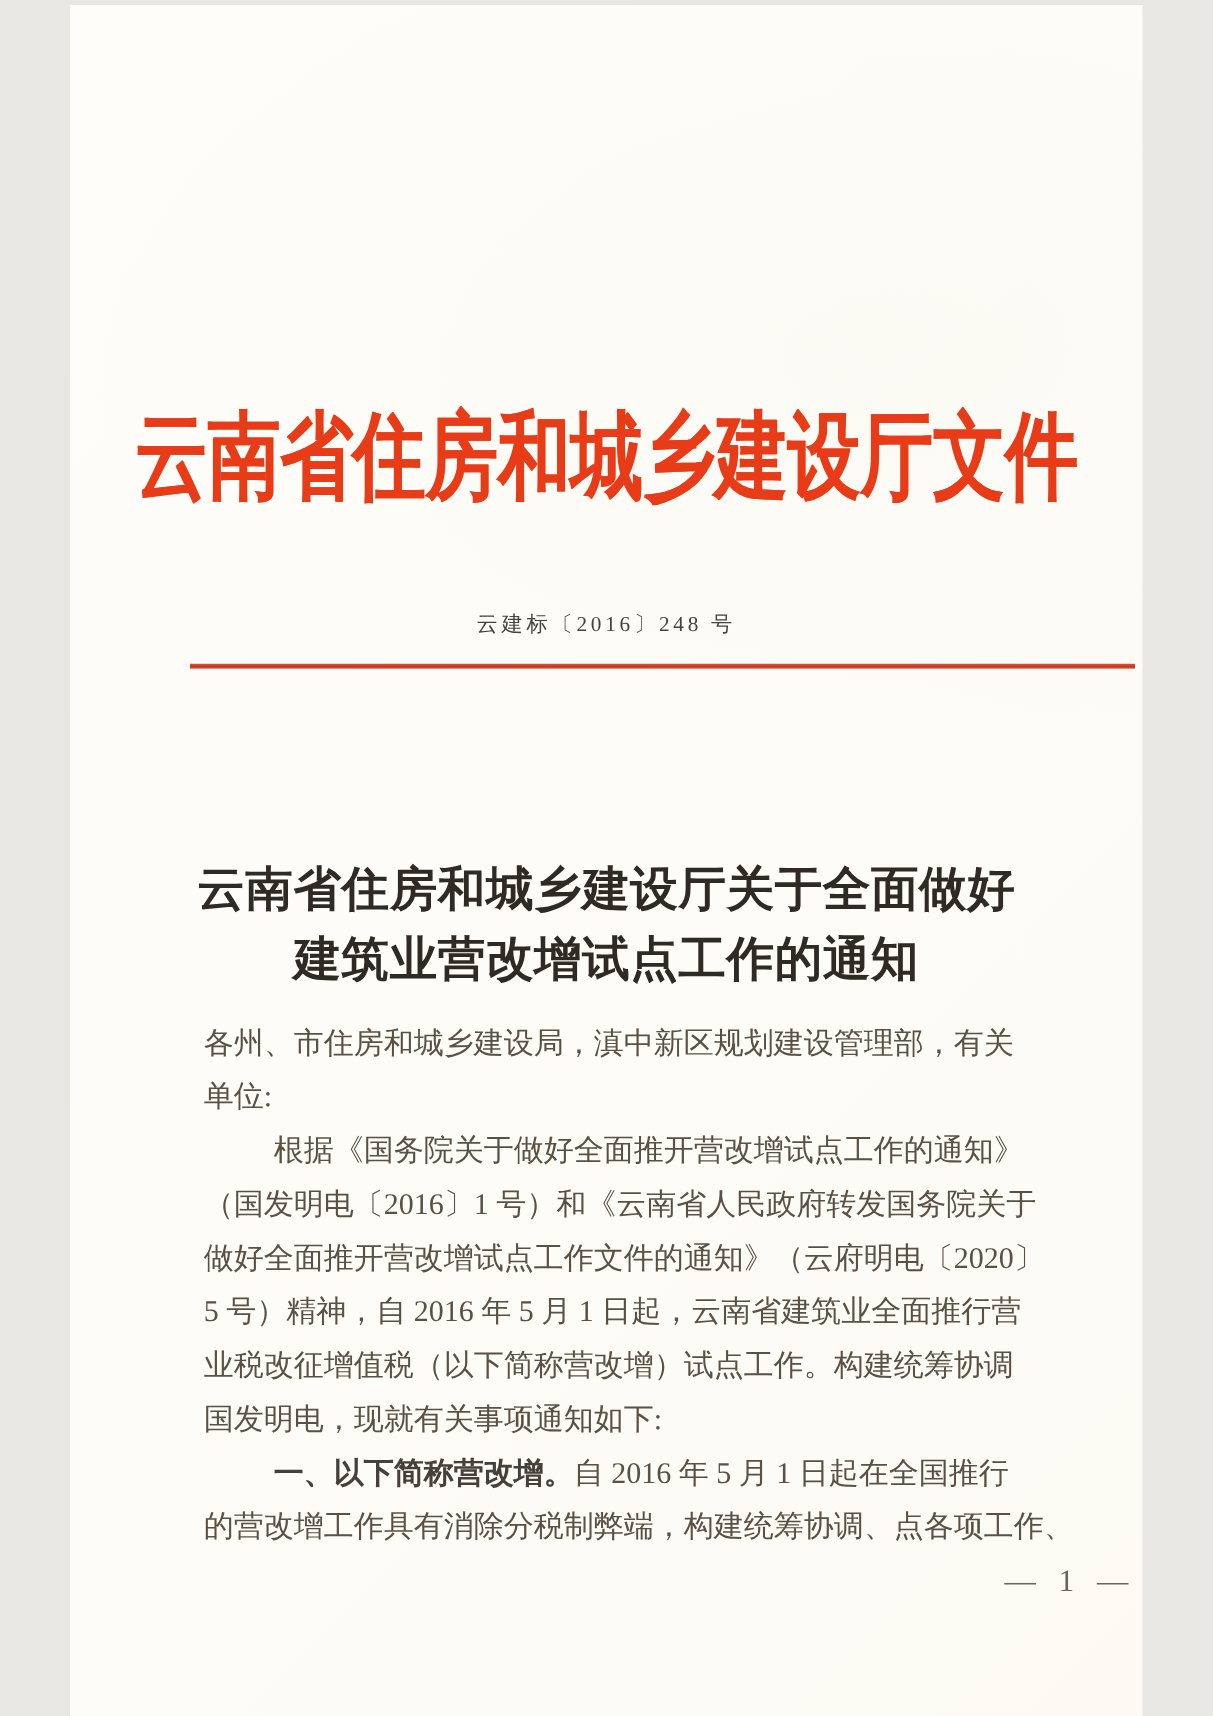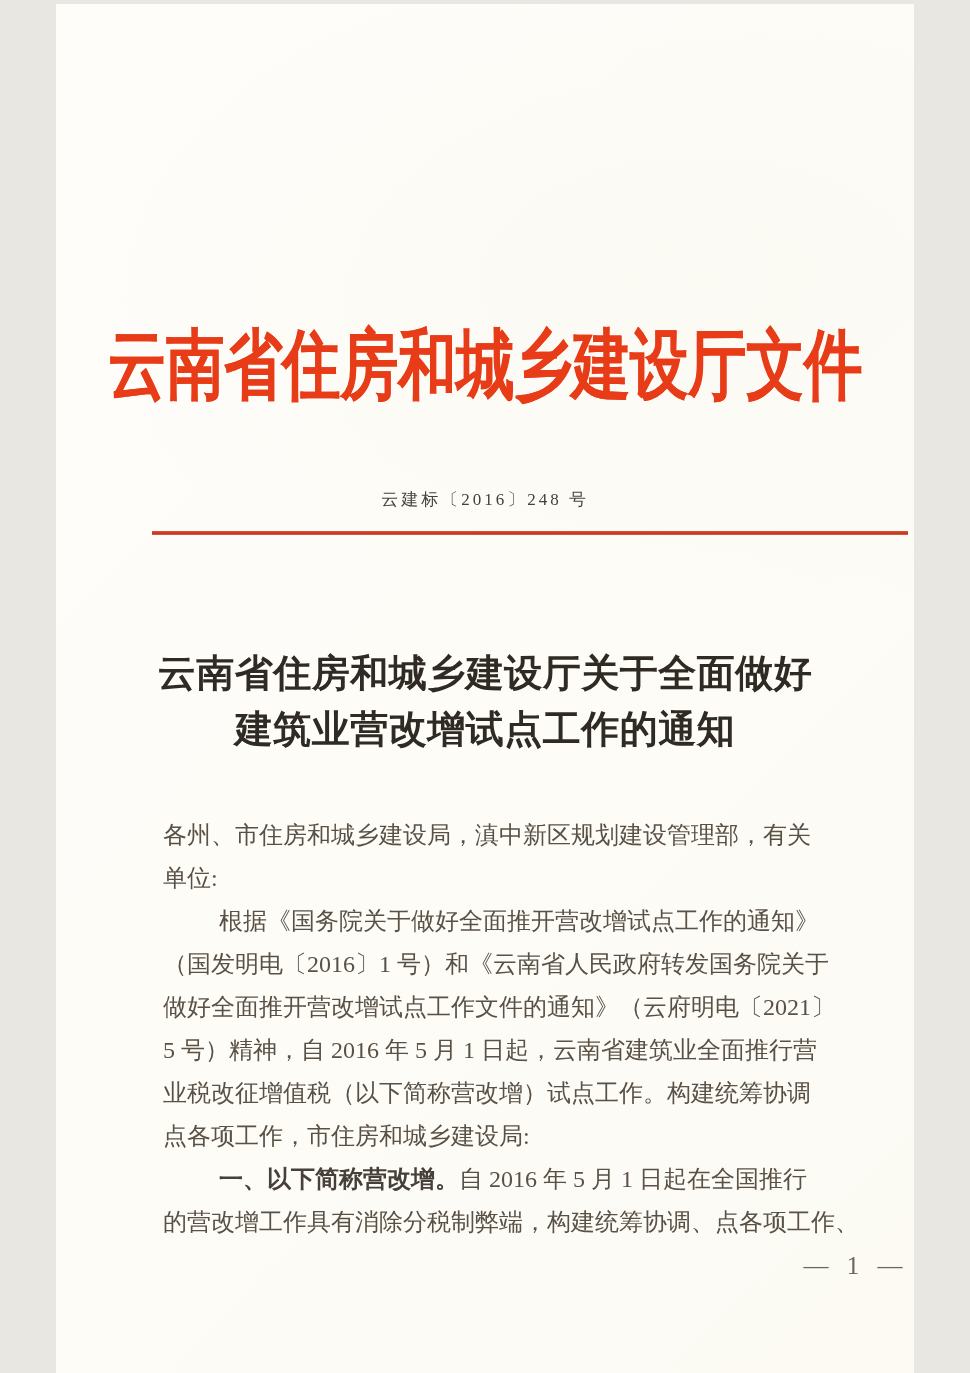--- a/index.html
+++ b/index.html
@@ -58,21 +58,21 @@
     top: 527px;
     left: 96px;
     width: 756px;
     height: 4px;
     background: linear-gradient(180deg, #e05238 0%, #c23420 60%, #d96a50 100%);
   }
 
   
   .doc-title {
     position: absolute;
-    top: 641px;
+    top: 680px;
     left: 0;
     width: 100%;
     text-align: center;
     font-size: 38px;
     font-weight: bold;
     line-height: 56px;
     color: #2f2a23;
     letter-spacing: 0.5px;
   }
 
@@ -126,24 +126,24 @@
   <div class="doc-title">
     <div>云南省住房和城乡建设厅关于全面做好</div>
     <div>建筑业营改增试点工作的通知</div>
   </div>
 
   <div class="body-text">
     <div class="body-line">各州、市住房和城乡建设局，滇中新区规划建设管理部，有关</div>
     <div class="body-line">单位:</div>
     <div class="body-line indent">根据《国务院关于做好全面推开营改增试点工作的通知》</div>
     <div class="body-line">（国发明电〔2016〕1 号）和《云南省人民政府转发国务院关于</div>
-    <div class="body-line">做好全面推开营改增试点工作文件的通知》（云府明电〔2021〕</div>
+    <div class="body-line">做好全面推开营改增试点工作文件的通知》（云府明电〔2020〕</div>
     <div class="body-line">5 号）精神，自 2016 年 5 月 1 日起，云南省建筑业全面推行营</div>
     <div class="body-line">业税改征增值税（以下简称营改增）试点工作。构建统筹协调</div>
-    <div class="body-line">点各项工作，市住房和城乡建设局:</div>
+    <div class="body-line">国发明电，现就有关事项通知如下:</div>
     <div class="body-line indent">
       <span class="bold-seg">一、以下简称营改增。</span><span>自 2016 年 5 月 1 日起在全国推行</span>
     </div>
     <div class="body-line">的营改增工作具有消除分税制弊端，构建统筹协调、点各项工作、</div>
   </div>
 
   <div class="page-number">— 1 —</div>
 
 </div>
 

